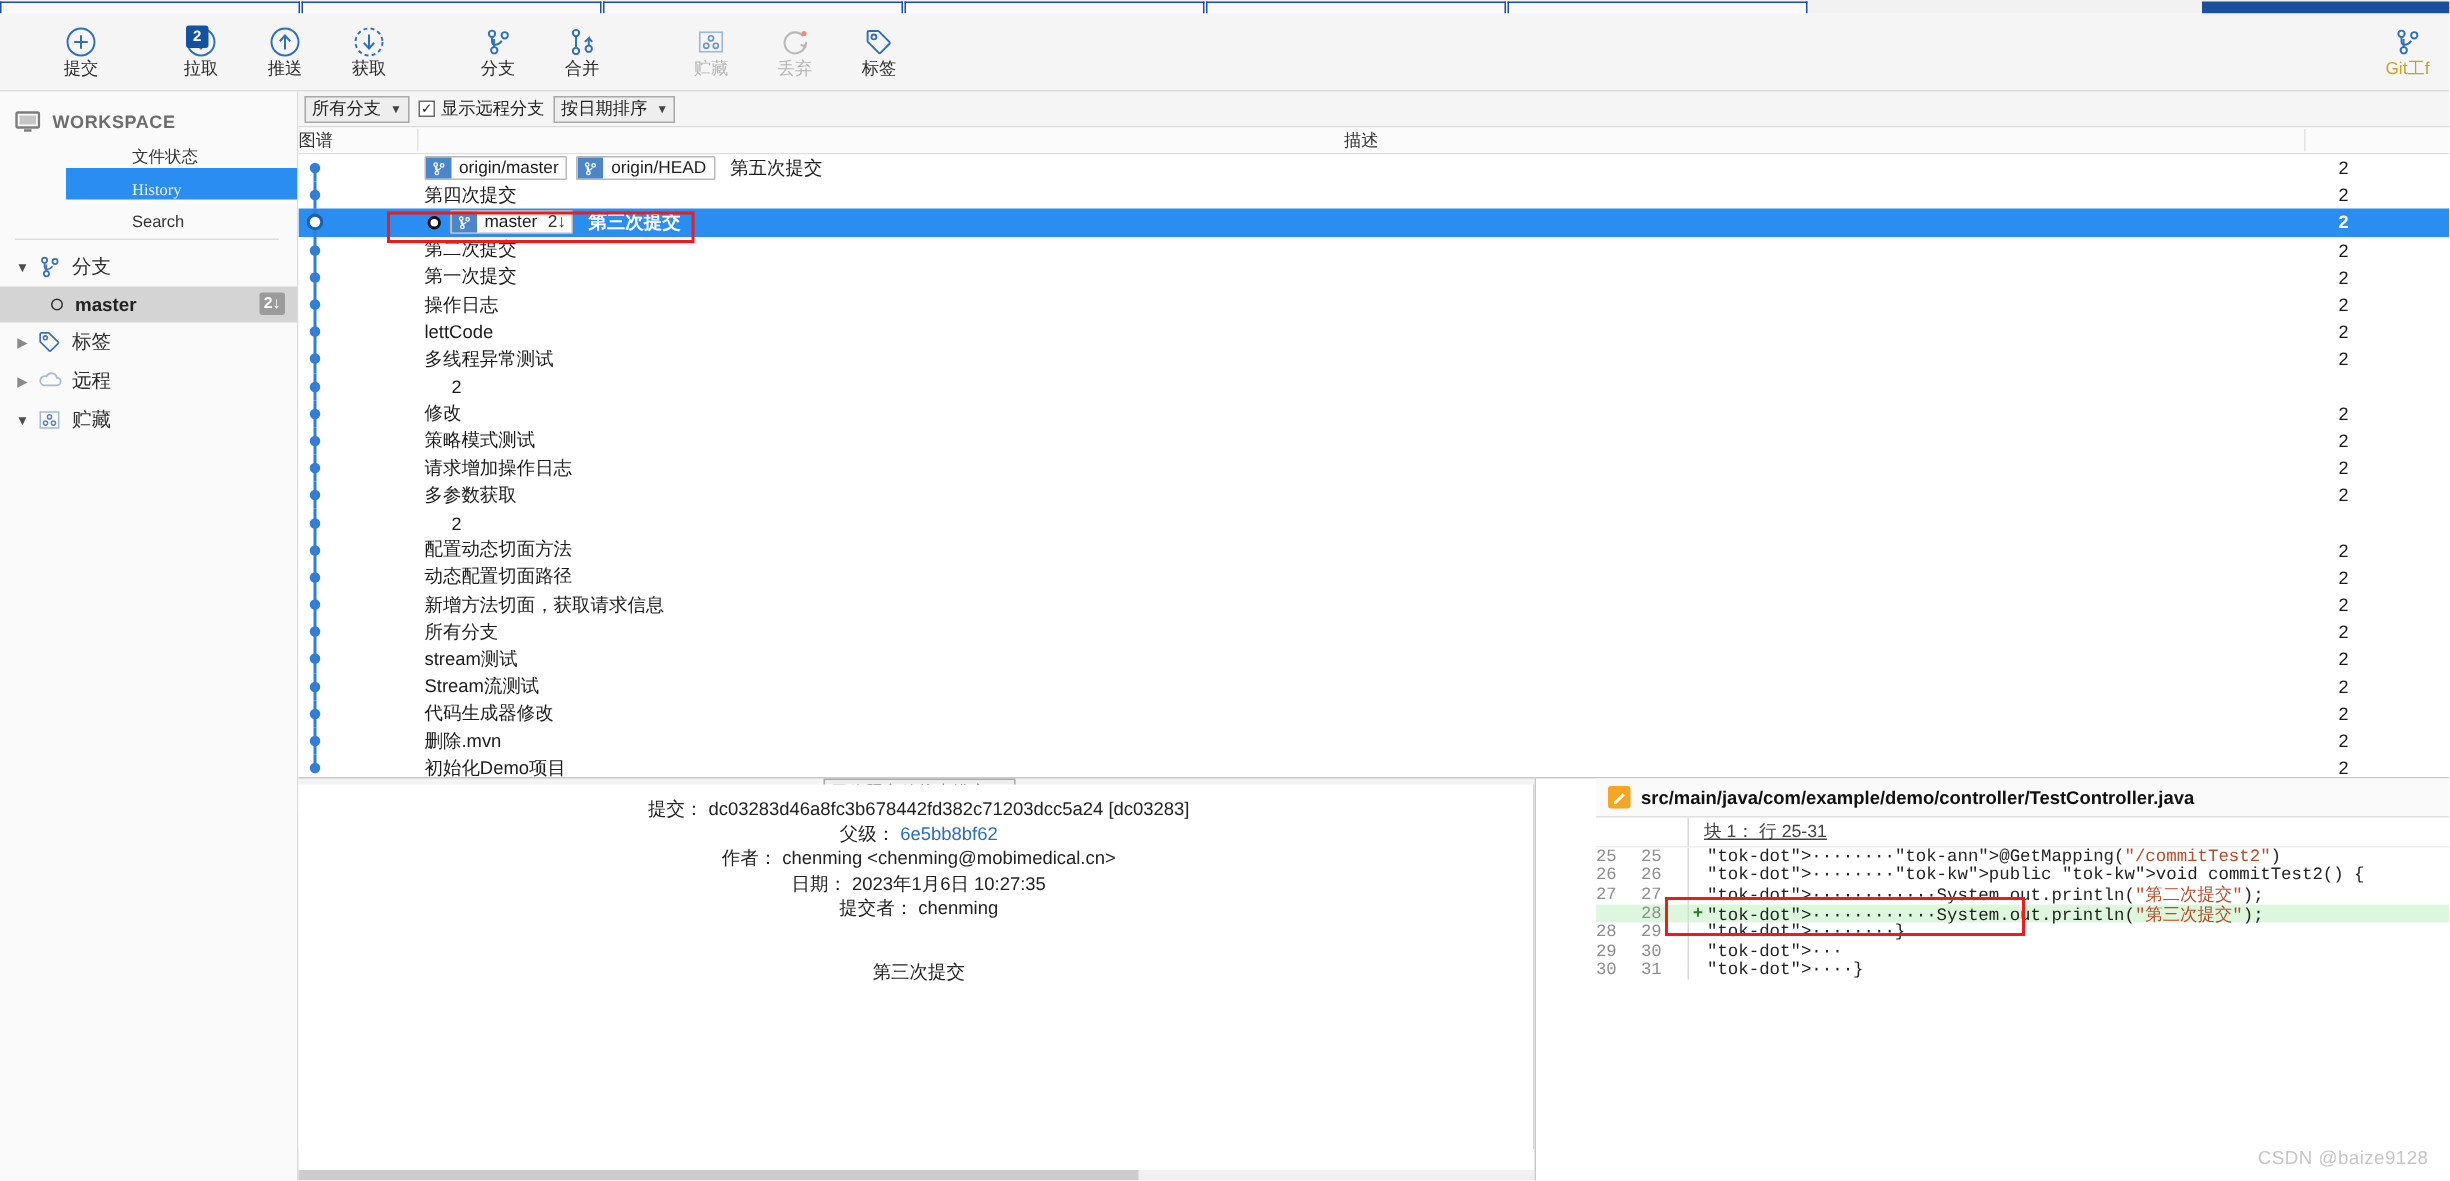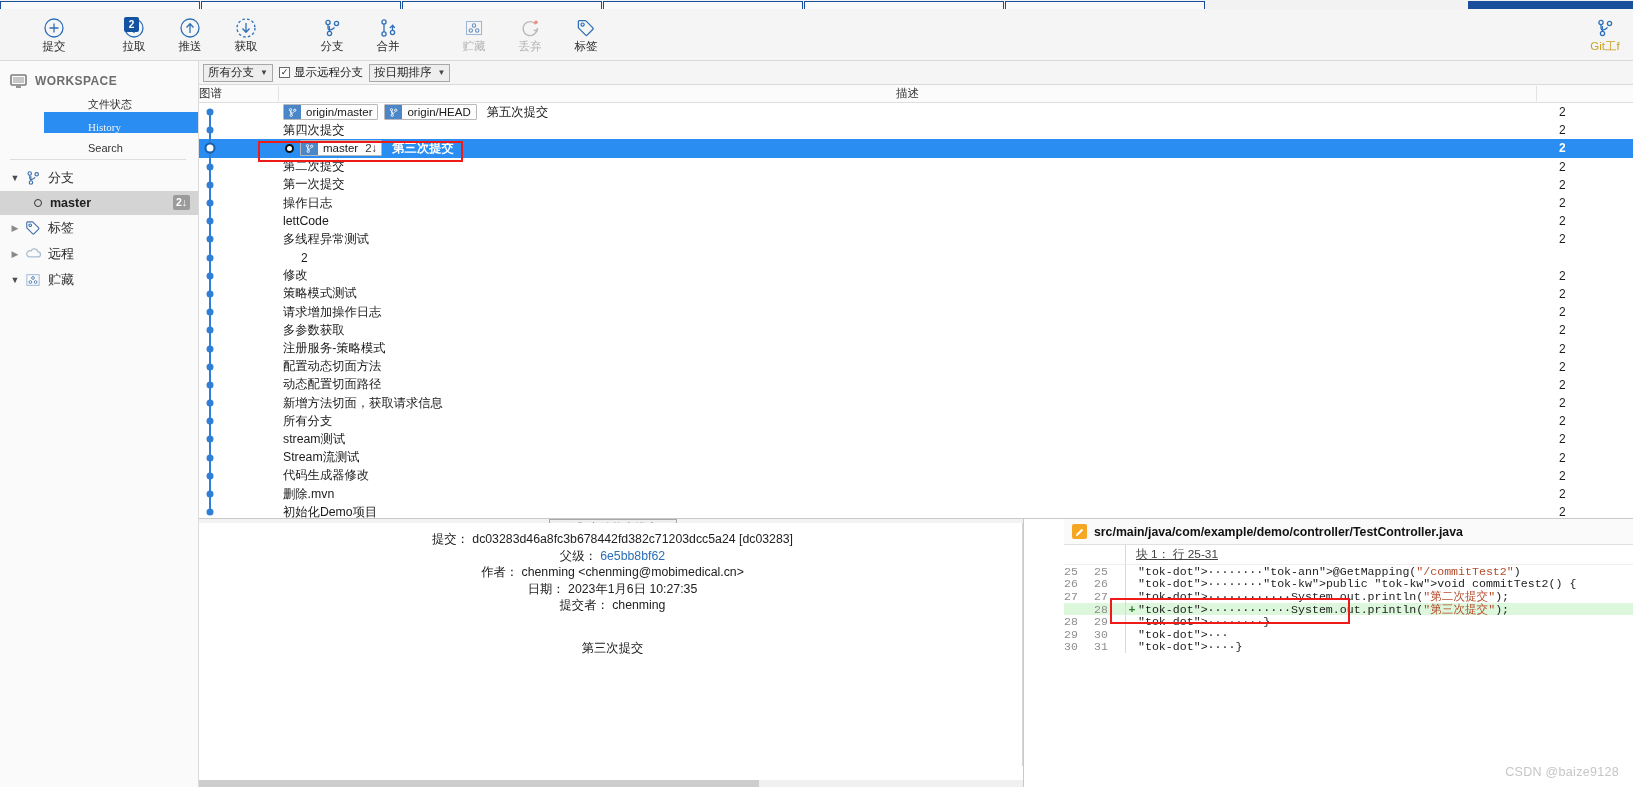--- a/index.html
+++ b/index.html
@@ -637,23 +637,20 @@
         <div class="cdesc">
           <span class="msg">多参数获取</span>
         </div>
         <div class="cdate">2</div>
       </div>
       <div class="crow">
         <div class="cgraph">
           <div class="seg"></div>
           <div class="node"></div>
         </div>
-        <div class="cdesc">
-          <span class="msg">注册服务-策略模式</span>
-        </div>
         <div class="cdate">2</div>
       </div>
       <div class="crow">
         <div class="cgraph">
           <div class="seg"></div>
           <div class="node"></div>
         </div>
         <div class="cdesc">
           <span class="msg">配置动态切面方法</span>
         </div>

